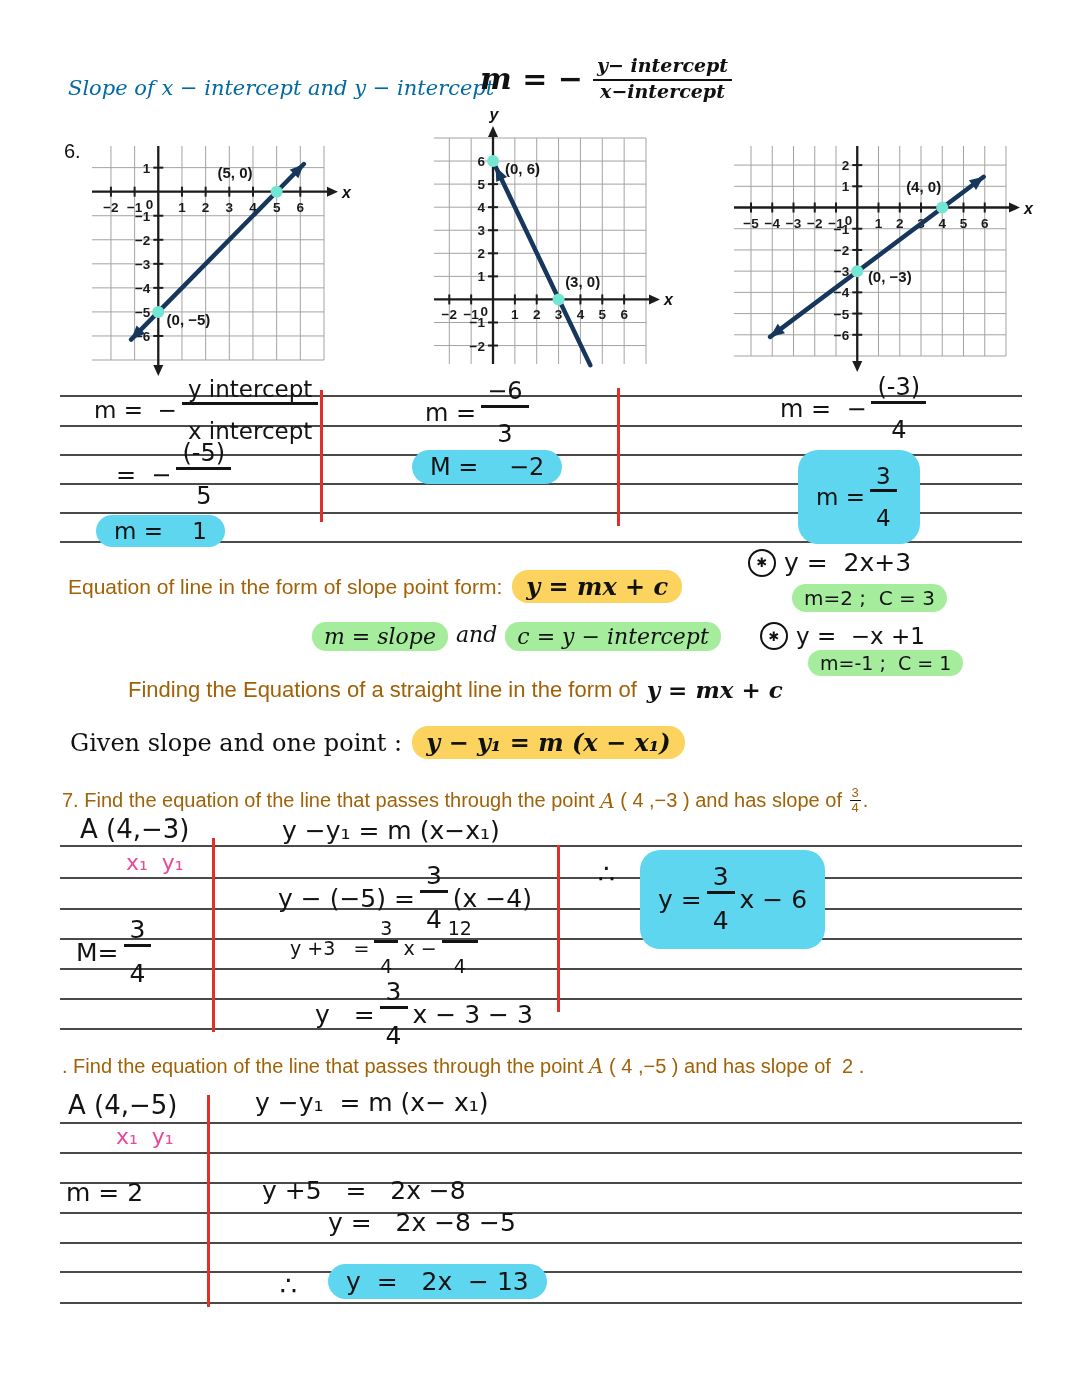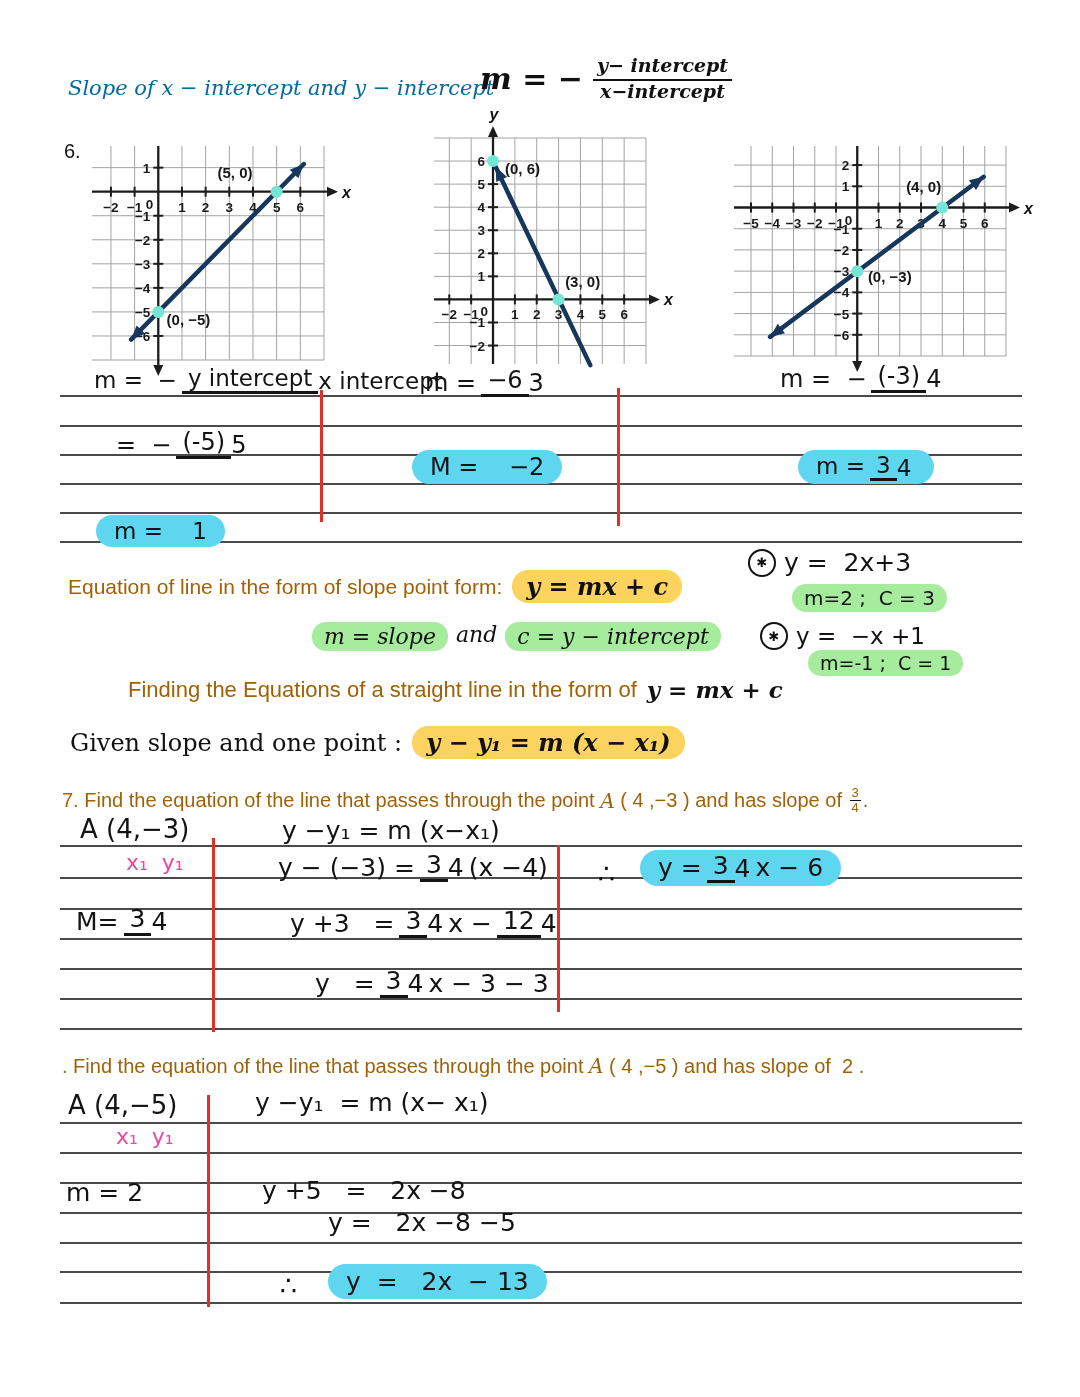--- a/index.html
+++ b/index.html
@@ -6,28 +6,28 @@
   .page{position:relative;width:1080px;height:1397px;background:#fff;overflow:hidden;
         font-family:"Liberation Sans",sans-serif;color:#1a1a1a;}
   .abs{position:absolute;z-index:2;}
   .rule{position:absolute;left:60px;width:962px;height:2px;background:#4a4a4a;z-index:1;}
   .redline{position:absolute;width:3px;background:#e03128;z-index:1;}
   .title{font-family:"DejaVu Serif",serif;font-style:italic;font-size:21px;color:#0369a1;}
   .math{font-family:"DejaVu Serif",serif;font-style:italic;font-weight:bold;color:#111;}
   .hand{font-family:"DejaVu Sans",sans-serif;color:#131313;display:flex;align-items:center;}
   .hand-red{color:#ec4899;}
   .pre{white-space:pre;}
-  .frac{display:inline-flex;flex-direction:row;align-items:center;line-height:1.05;margin:0 5px;}
+  .frac{display:inline-flex;flex-direction:column;align-items:center;line-height:1.05;margin:11px 5px;}
   .frac .fn{border-bottom:3px solid currentColor;padding:0 6px 1px;white-space:pre;}
-  .frac .fd{padding-top:1px;white-space:pre;}
+  .frac .fd{padding-top:14px;white-space:pre;}
   .bigfrac{display:inline-flex;flex-direction:column;align-items:center;line-height:1.15;margin-left:10px;}
   .bigfrac .fn{border-bottom:2.5px solid #111;padding:0 4px 2px;}
   .sfrac{display:inline-flex;flex-direction:column;align-items:center;font-size:13px;line-height:1.1;vertical-align:middle;margin:0 2px;}
   .sfrac .fn{border-bottom:1.5px solid #111;padding:0 2px;}
-  .pill-cyan{background:#5fd6f0;border-radius:20px;padding:3px 18px;display:inline-flex;align-items:flex-start;}
+  .pill-cyan{background:#5fd6f0;border-radius:20px;padding:3px 18px;display:inline-flex;align-items:center;}
   .pill-yellow{background:#fbd35e;border-radius:16px;padding:2px 14px;display:inline-flex;align-items:center;}
   .pill-green{background:#a6ec9d;border-radius:14px;padding:2px 12px;display:inline-flex;align-items:center;}
   .heading{font-weight:normal;font-size:22px;color:#a16207;}
   .ptext{font-size:20px;color:#a16207;}
   .circle-icon{display:inline-flex;align-items:center;justify-content:center;width:24px;height:24px;
         border:2.5px solid #111;border-radius:50%;font-size:13px;font-weight:bold;color:#111;margin-right:8px;flex:0 0 auto;}
   svg text.tick{font:bold 13.5px "Liberation Sans",sans-serif;fill:#1a1a1a;}
   svg text.axis-letter{font:italic bold 16px "Liberation Sans",sans-serif;fill:#111;}
   svg text.ptlabel{font:bold 15px "Liberation Sans",sans-serif;fill:#161616;}
 </style>
@@ -354,28 +354,28 @@
     <span class="pre">M=</span>
     <span class="frac">
       <span class="fn">3</span>
       <span class="fd">4</span>
     </span>
   </div>
   <div class="abs hand" style="left:282px;top:816px;font-size:25px;">
     <span class="pre">y −y₁ = m (x−x₁)</span>
   </div>
   <div class="abs hand" style="left:278px;top:852px;font-size:25px;">
-    <span class="pre">y − (−3) =</span>
+    <span class="pre">y − (−5) =</span>
     <span class="frac">
       <span class="fn">3</span>
       <span class="fd">4</span>
     </span>
     <span class="pre">(x −4)</span>
   </div>
-  <div class="abs hand" style="left:290px;top:908px;font-size:25px;">
+  <div class="abs hand" style="left:290px;top:908px;font-size:19px;">
     <span class="pre">y +3   =</span>
     <span class="frac">
       <span class="fn">3</span>
       <span class="fd">4</span>
     </span>
     <span class="pre">x −</span>
     <span class="frac">
       <span class="fn">12</span>
       <span class="fd">4</span>
     </span>

